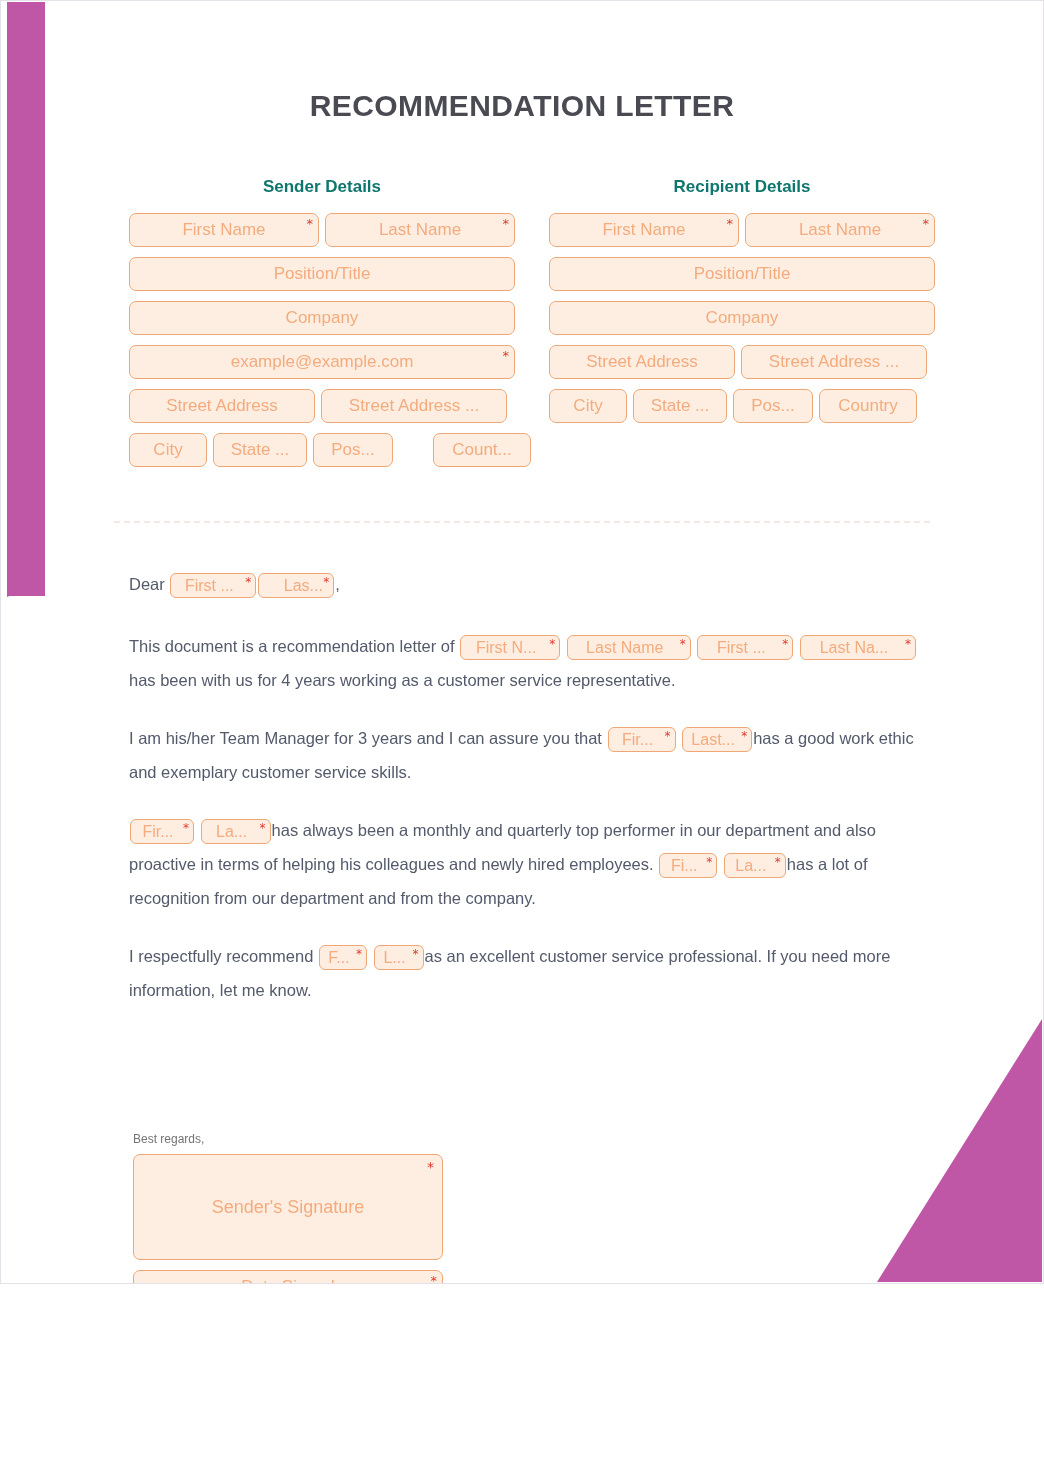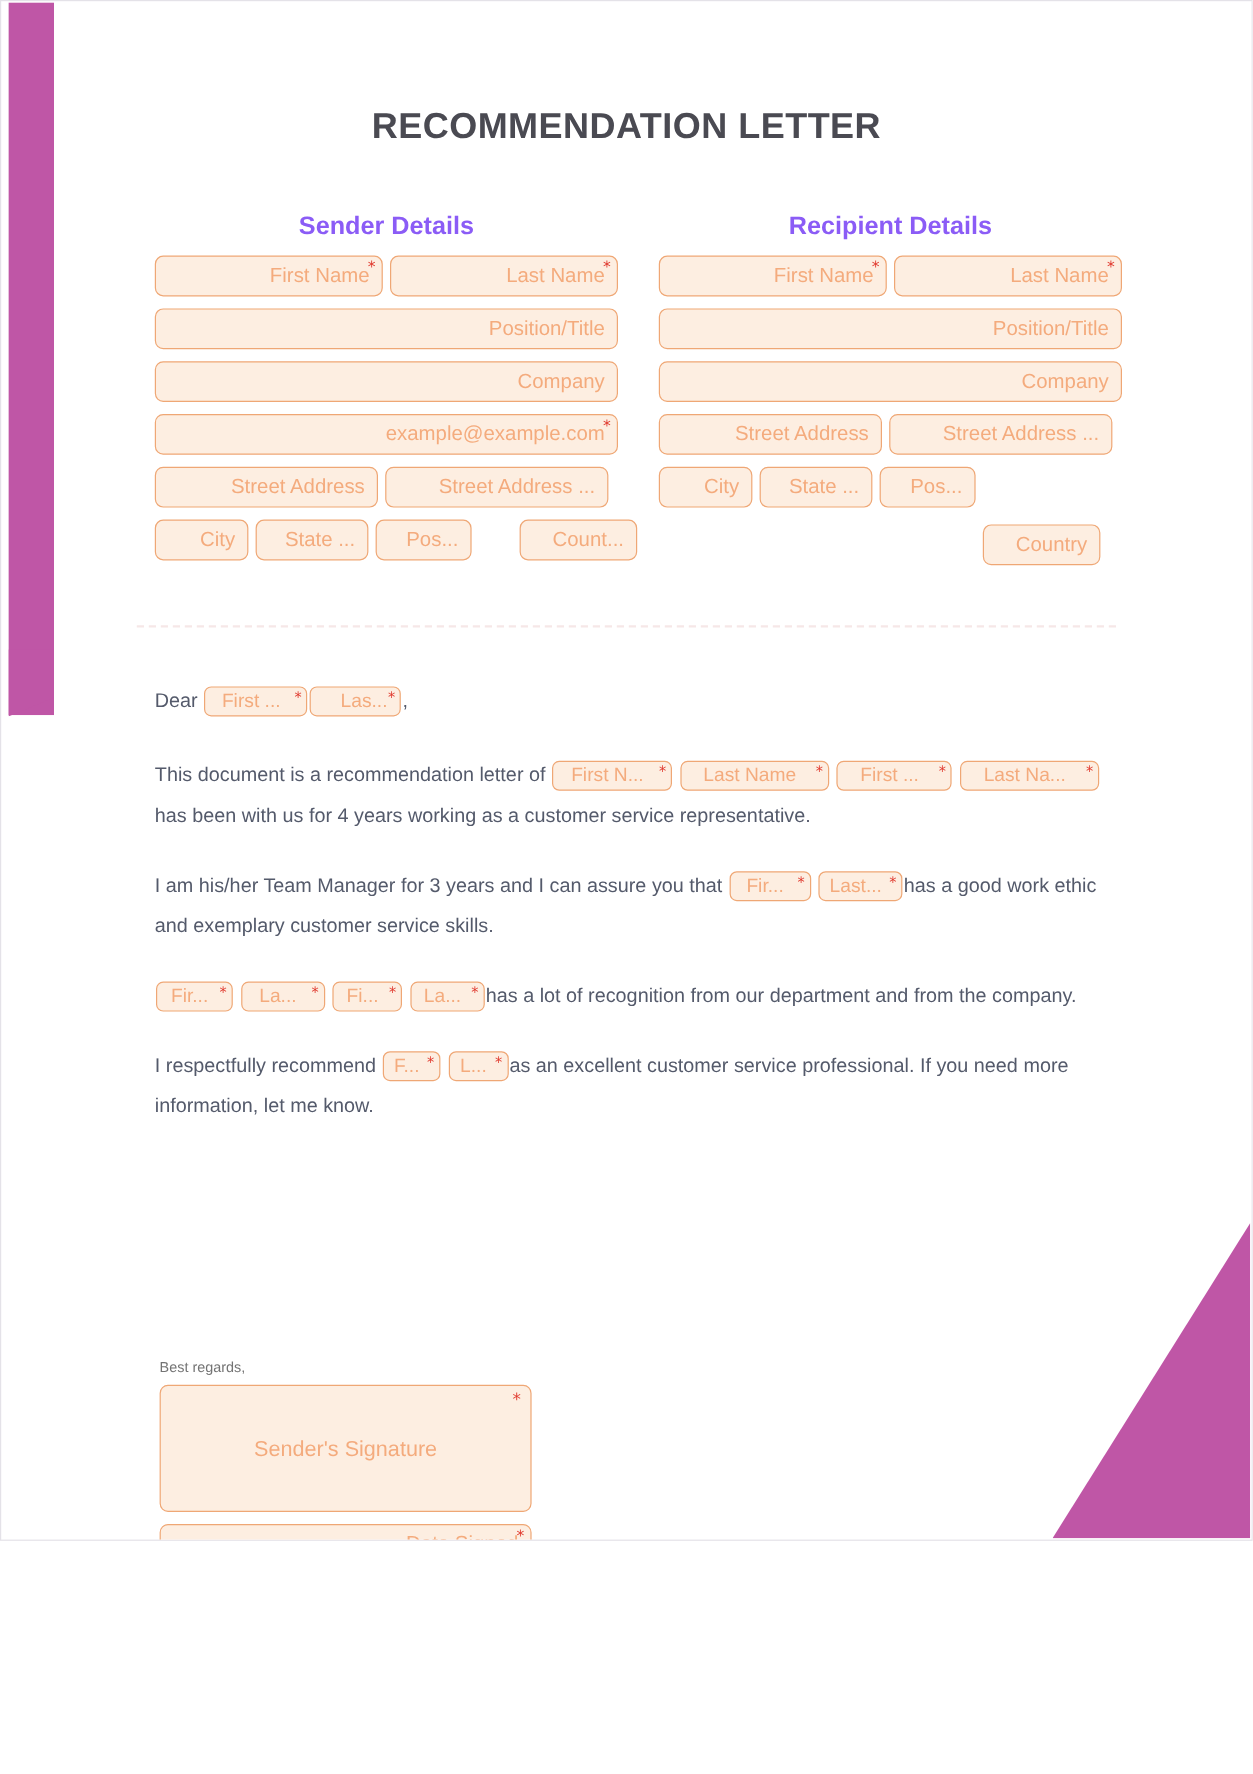--- a/index.html
+++ b/index.html
@@ -65,33 +65,33 @@
     top: 88px;
     text-align: center;
     font-size: 30px;
     font-weight: bold;
     letter-spacing: 0.4px;
     color: #4a4a52;
   }
 
   .section-head {
     position: absolute;
-    font-size: 21px;
+    font-size: 17px;
     font-weight: bold;
-    color: #8b5cf6;
+    color: #0f766e;
   }
   .section-head.sender { left: 128px; top: 176px; width: 386px; text-align: center; }
   .section-head.recipient { left: 548px; top: 176px; width: 386px; text-align: center; }
 
   
   .fld {
     position: relative;
     display: inline-flex;
     align-items: center;
-    justify-content: flex-end;
+    justify-content: center;
     background: #fdeee1;
     border: 1px solid #efa775;
     border-radius: 7px;
     color: #f4ab7d;
     font-size: 17px;
     height: 34px;
     padding: 16px 10px;
     white-space: nowrap;
     overflow: hidden;
     vertical-align: middle;
@@ -122,21 +122,21 @@
   
   .q-city   { width: 78px; }
   .q-state  { width: 94px; }
   .q-post   { width: 80px; }
   .q-country{ width: 98px; margin-left: 34px; }
 
   
   .rq-city   { width: 78px; }
   .rq-state  { width: 94px; }
   .rq-post   { width: 80px; }
-  .rq-country{ width: 98px; margin-top: 48px; }
+  .rq-country{ width: 98px; }
 
   
   .divider {
     position: absolute;
     left: 113px;
     right: 113px;
     top: 520px;
     border-top: 2px dashed #f6e7e7;
   }
 
@@ -394,21 +394,21 @@
     </p>
 
     <p class="para">
       <span class="ifld w-fxs">
         <span class="t">Fir...</span>
         <span class="req">*</span>
       </span>
       <span class="ifld w-lxs">
         <span class="t">La...</span>
         <span class="req">*</span>
-      </span>
+      </span><span>has always been a monthly and quarterly top performer in our department and also proactive in terms of helping his colleagues and newly hired employees.</span>
       <span class="ifld w-ftiny">
         <span class="t">Fi...</span>
         <span class="req">*</span>
       </span>
       <span class="ifld w-ltiny">
         <span class="t">La...</span>
         <span class="req">*</span>
       </span><span>has a lot of recognition from our department and from the company.</span>
     </p>
 

